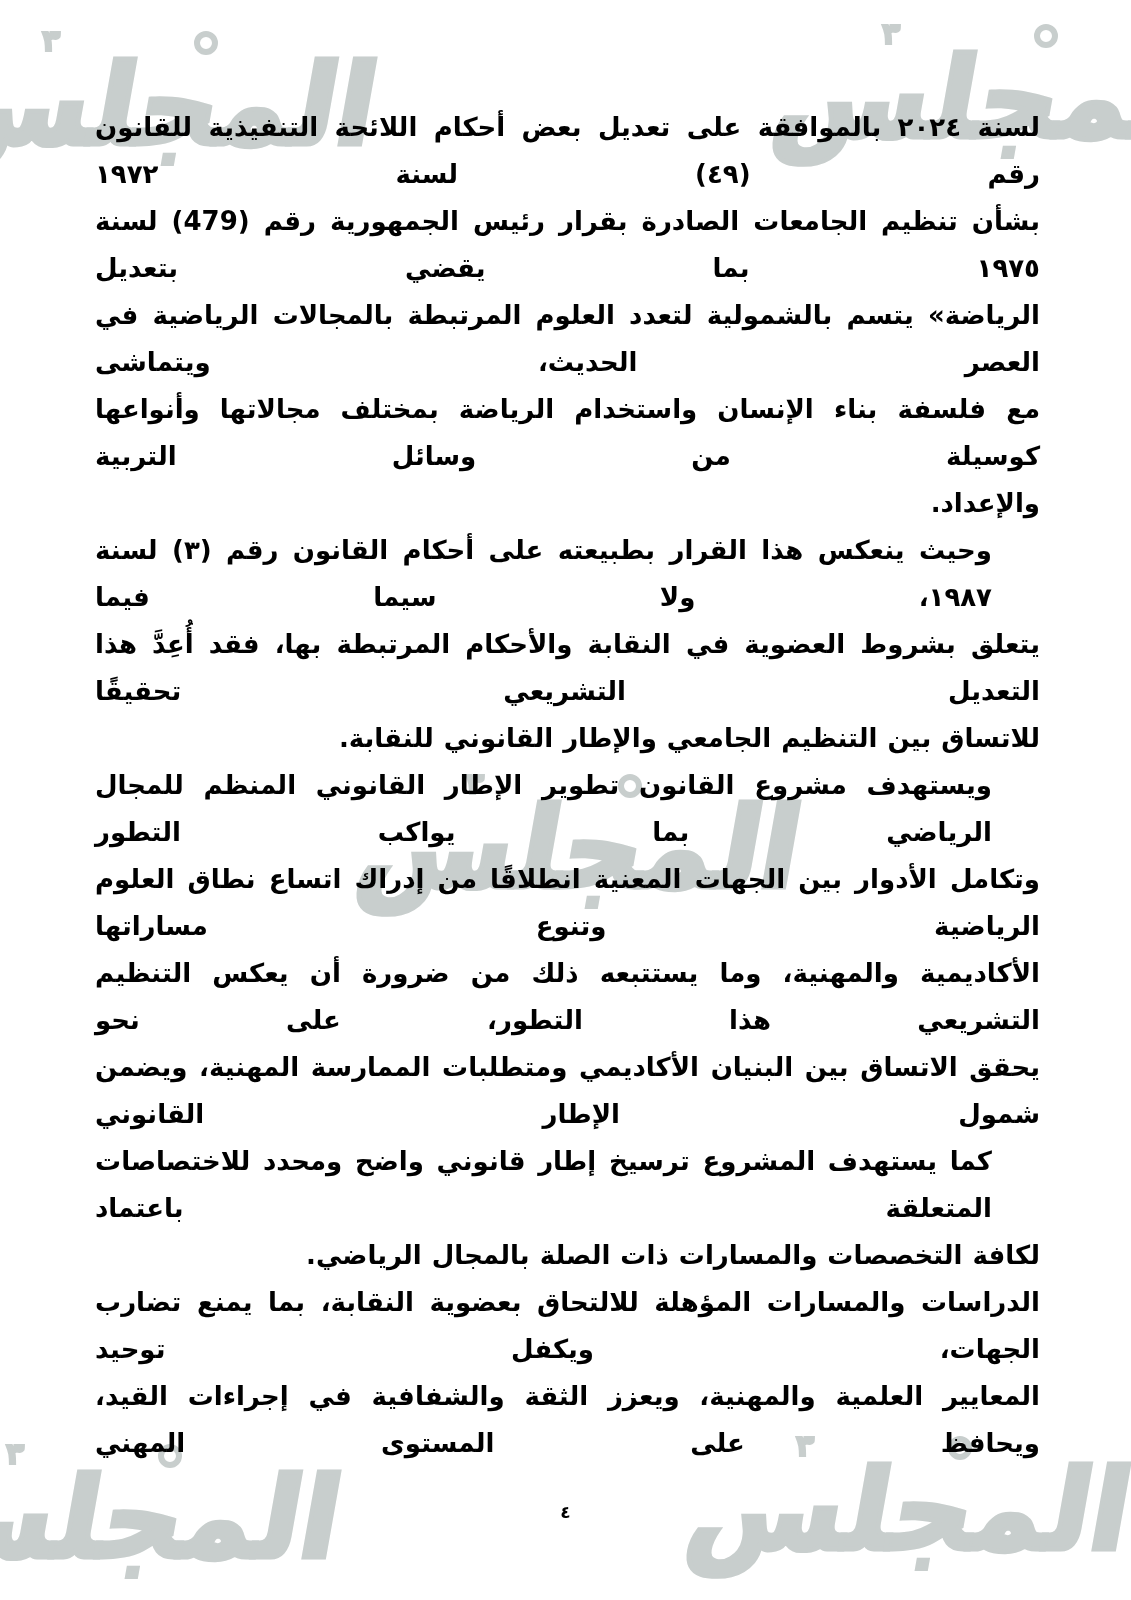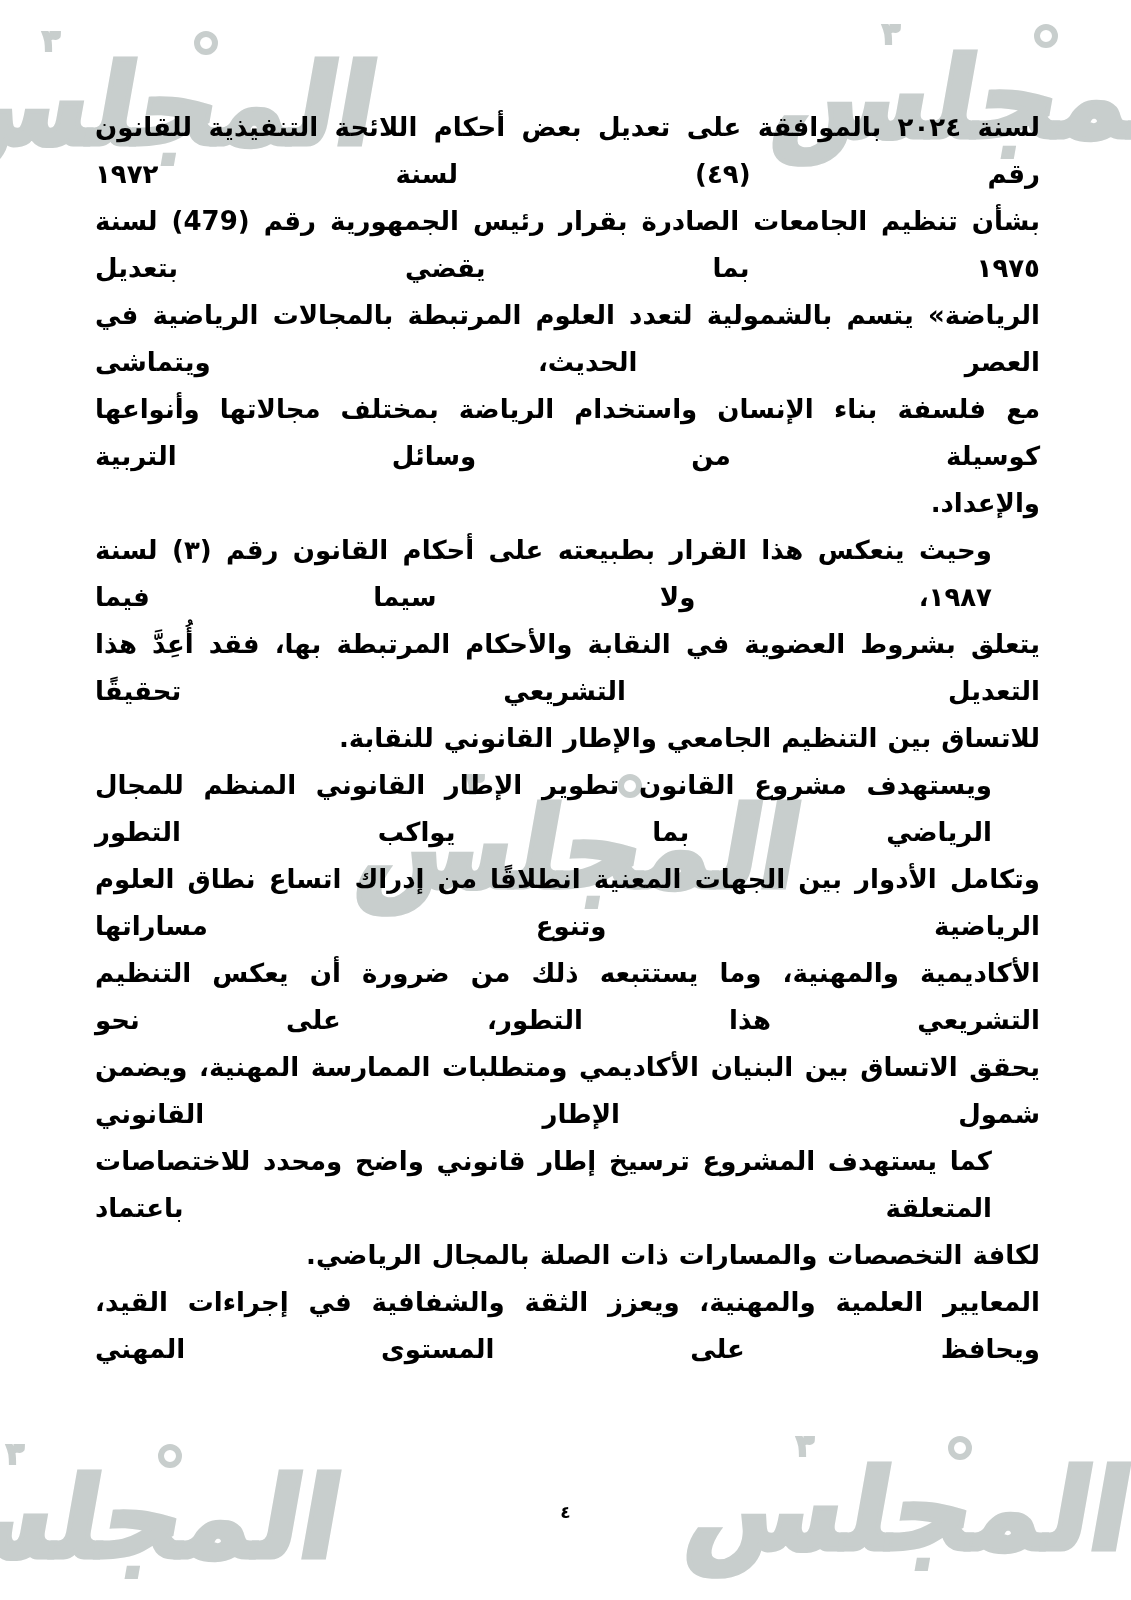--- a/index.html
+++ b/index.html
@@ -135,16 +135,17 @@
     <div class="line last">والإعداد.</div>
     <div class="line indent">وحيث ينعكس هذا القرار بطبيعته على أحكام القانون رقم (٣) لسنة ١٩٨٧، ولا سيما فيما</div>
     <div class="line">يتعلق بشروط العضوية في النقابة والأحكام المرتبطة بها، فقد أُعِدَّ هذا التعديل التشريعي تحقيقًا</div>
     <div class="line last">للاتساق بين التنظيم الجامعي والإطار القانوني للنقابة.</div>
     <div class="line indent">ويستهدف مشروع القانون تطوير الإطار القانوني المنظم للمجال الرياضي بما يواكب التطور</div>
     <div class="line">وتكامل الأدوار بين الجهات المعنية انطلاقًا من إدراك اتساع نطاق العلوم الرياضية وتنوع مساراتها</div>
     <div class="line">الأكاديمية والمهنية، وما يستتبعه ذلك من ضرورة أن يعكس التنظيم التشريعي هذا التطور، على نحو</div>
     <div class="line">يحقق الاتساق بين البنيان الأكاديمي ومتطلبات الممارسة المهنية، ويضمن شمول الإطار القانوني</div>
     <div class="line indent">كما يستهدف المشروع ترسيخ إطار قانوني واضح ومحدد للاختصاصات المتعلقة باعتماد</div>
     <div class="line last">لكافة التخصصات والمسارات ذات الصلة بالمجال الرياضي.</div>
+    <div class="line">الدراسات والمسارات المؤهلة للالتحاق بعضوية النقابة، بما يمنع تضارب الجهات، ويكفل توحيد</div>
     <div class="line">المعايير العلمية والمهنية، ويعزز الثقة والشفافية في إجراءات القيد، ويحافظ على المستوى المهني</div>
   </div>
 
 <div class="page-number">٤</div>
 
 </body></html>

